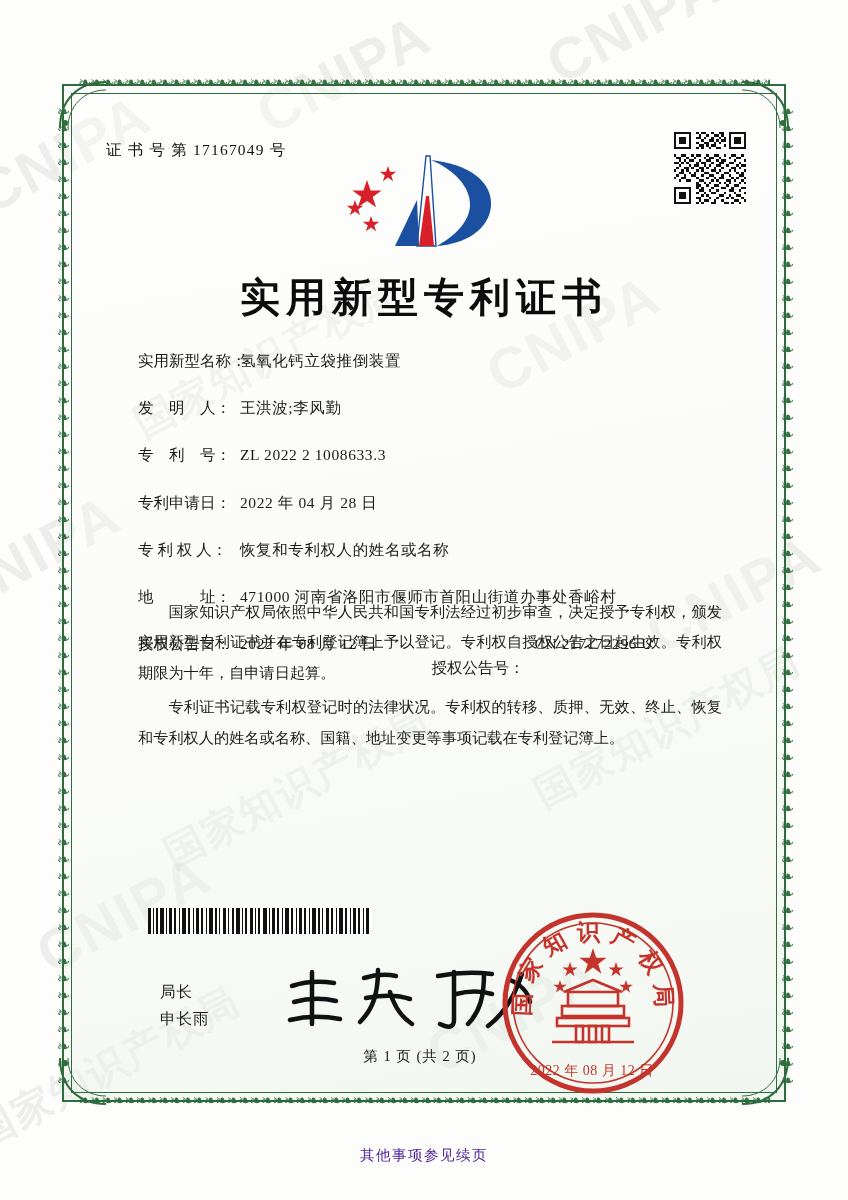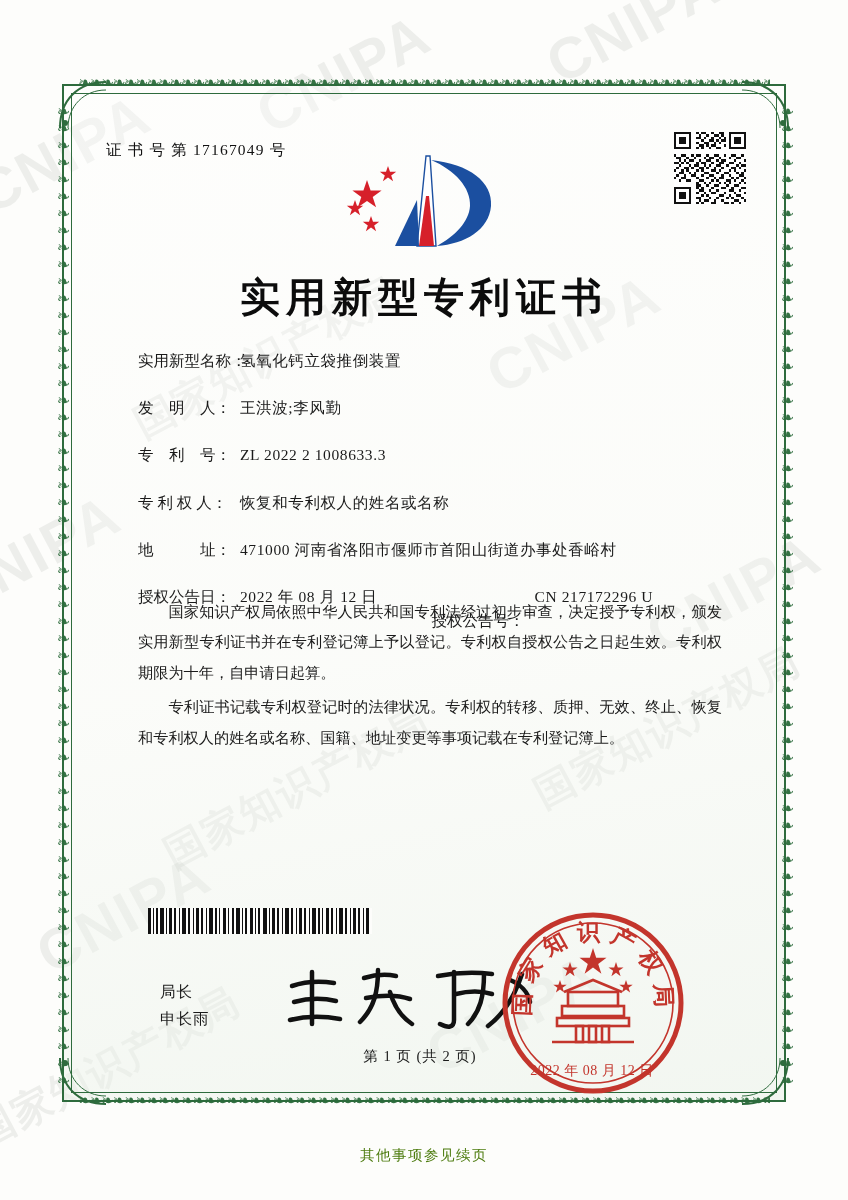--- a/index.html
+++ b/index.html
@@ -222,21 +222,21 @@
     letter-spacing: 1px;
   }
 
   .footer-note {
     position: absolute;
     left: 0; right: 0;
     top: 1146px;
     text-align: center;
     font-size: 14.5px;
     letter-spacing: 1.5px;
-    color: #4d7c0f;
+    color: #4c1d95;
     z-index: 2;
   }
 </style>
 </head>
 <body>
 
 <div class="watermark-layer">
   <div class="wm" style="left:-30px; top:120px; font-size:58px;">CNIPA</div>
   <div class="wm" style="left:250px; top:40px; font-size:58px;">CNIPA</div>
   <div class="wm" style="left:540px; top:-10px; font-size:58px;">CNIPA</div>
@@ -524,20 +524,24 @@
       </div>
       <div class="field-row">
         <span class="field-label">发　明　人：</span>
         <span class="field-value">王洪波;李风勤</span>
       </div>
       <div class="field-row">
         <span class="field-label">专　利　号：</span>
         <span class="field-value">ZL 2022 2 1008633.3</span>
       </div>
       <div class="field-row">
+        <span class="field-label">专利申请日：</span>
+        <span class="field-value">2022 年 04 月 28 日</span>
+      </div>
+      <div class="field-row">
         <span class="field-label">专 利 权 人：</span>
         <span class="field-value">恢复和专利权人的姓名或名称</span>
       </div>
       <div class="field-row">
         <span class="field-label">地　　　址：</span>
         <span class="field-value">471000 河南省洛阳市偃师市首阳山街道办事处香峪村</span>
       </div>
       <div class="field-row dual">
         <span class="field-label">授权公告日：</span>
         <span class="field-value">2022 年 08 月 12 日</span>

